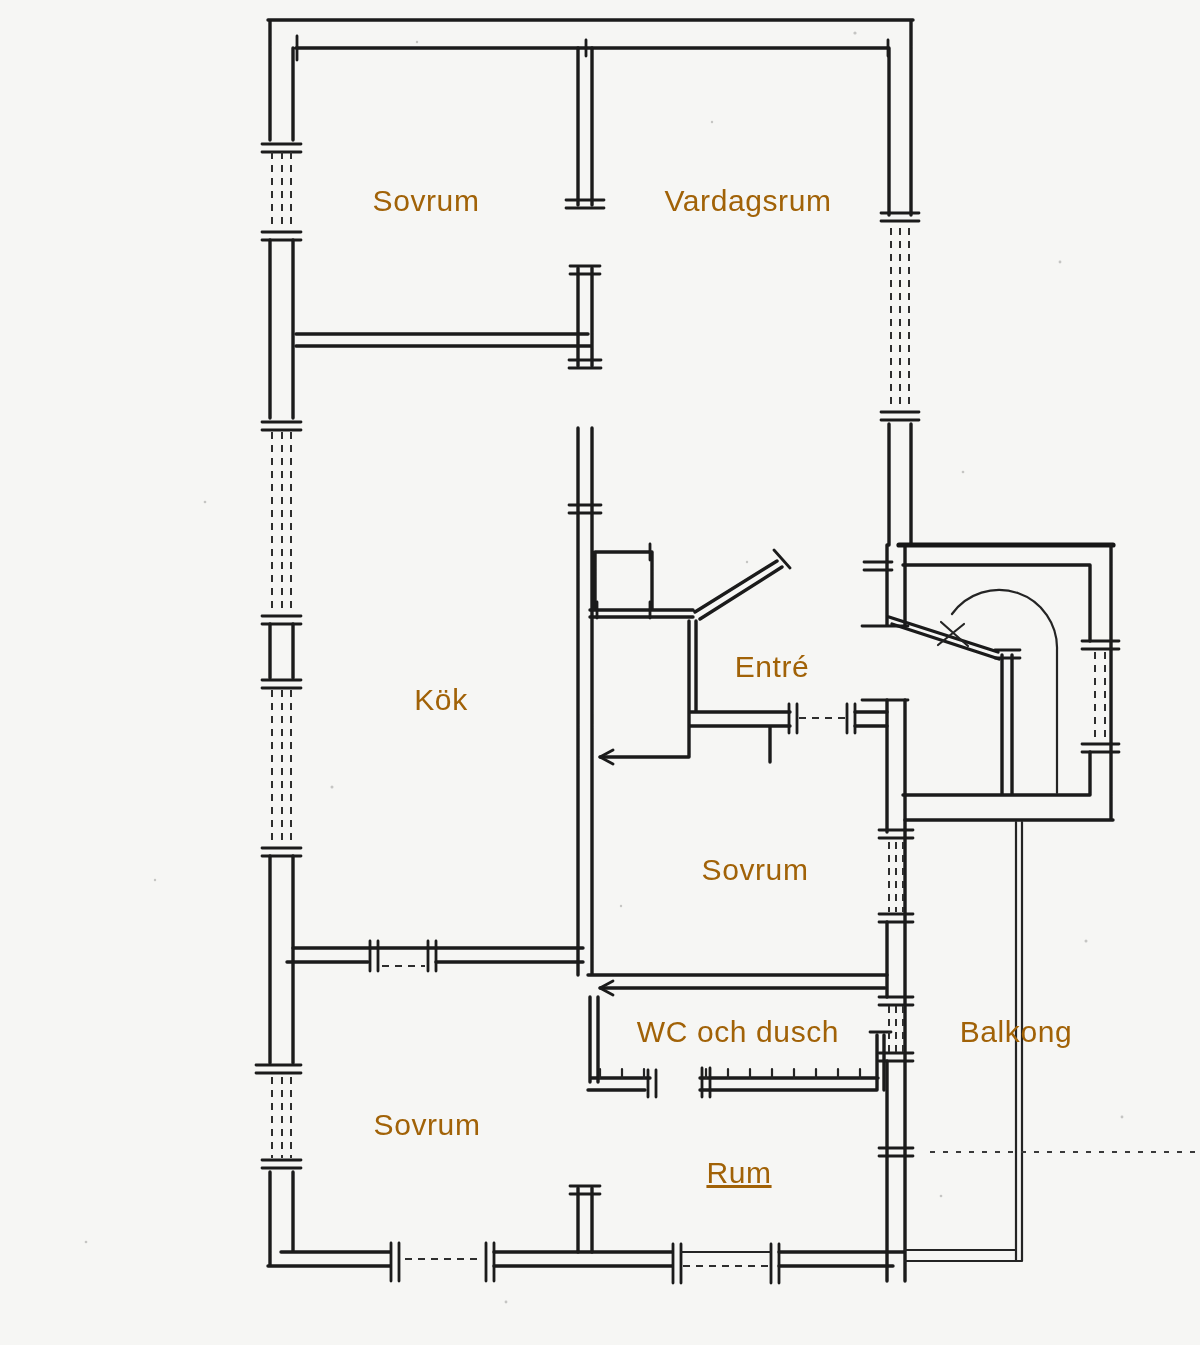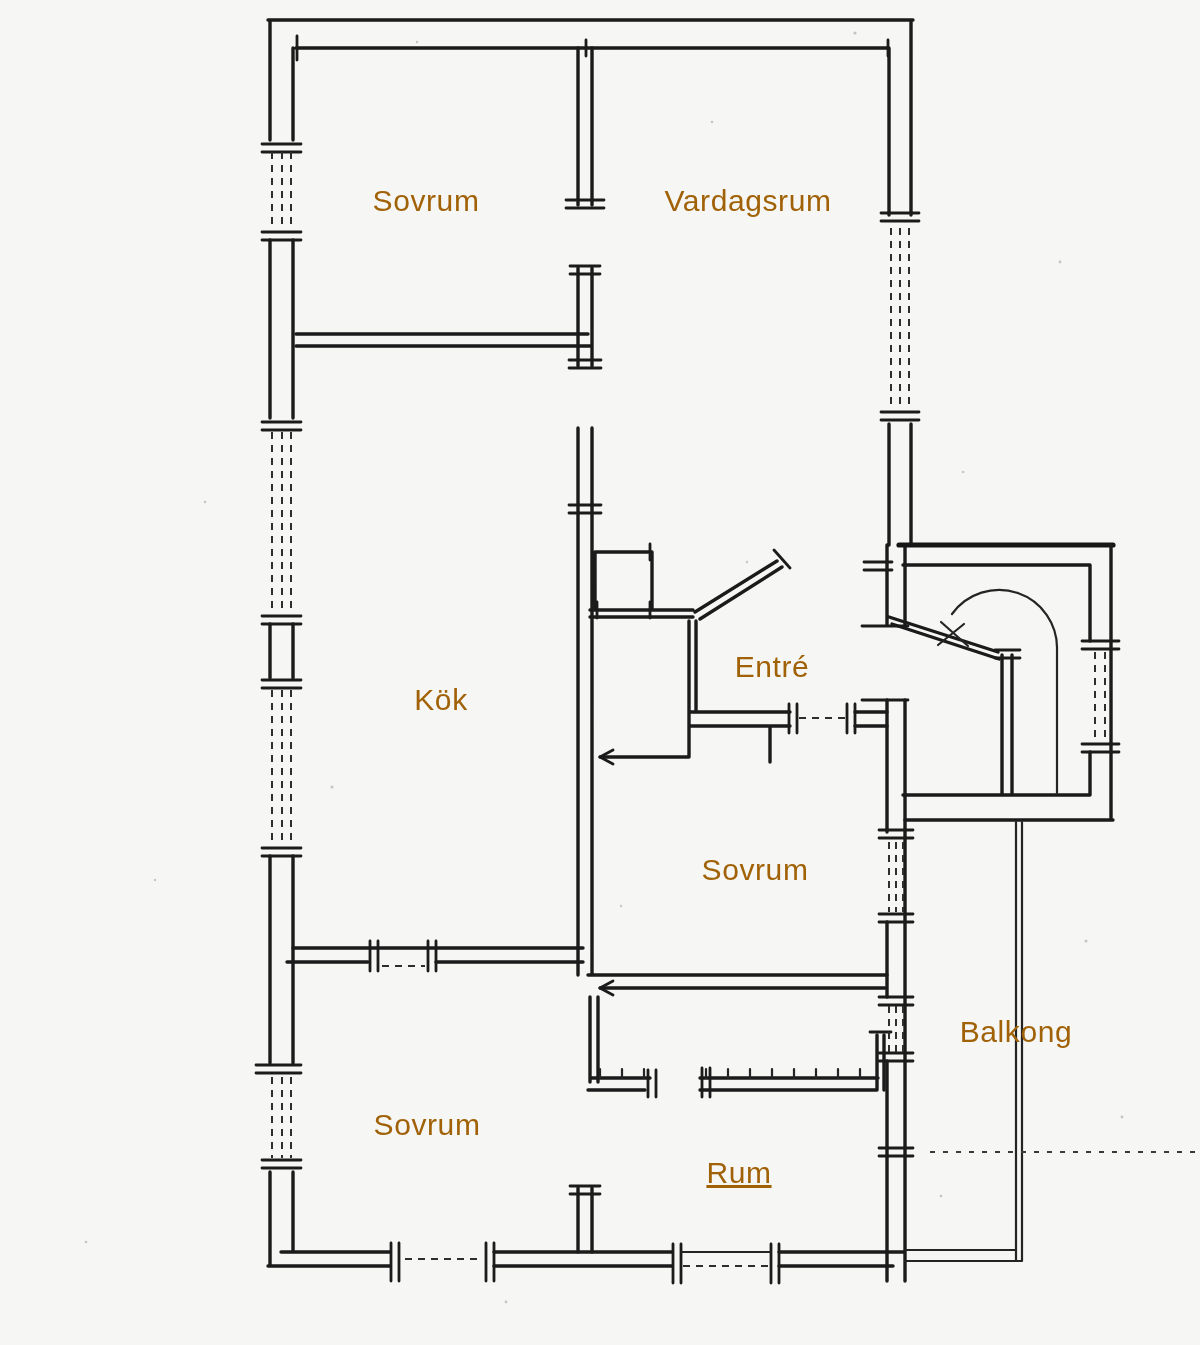--- a/index.html
+++ b/index.html
@@ -160,16 +160,17 @@
       <circle class="noise" cx="963" cy="472" r="1.3"></circle>
       <circle class="noise" cx="155" cy="880" r="1.2"></circle>
     </g>
   </svg>
 
   <div class="lbl" id="lbl-sovrum1">Sovrum</div>
   <div class="lbl" id="lbl-vardagsrum">Vardagsrum</div>
   <div class="lbl" id="lbl-kok">Kök</div>
   <div class="lbl" id="lbl-entre">Entré</div>
   <div class="lbl" id="lbl-sovrum2">Sovrum</div>
+  <div class="lbl" id="lbl-wc">WC och dusch</div>
   <div class="lbl" id="lbl-balkong">Balkong</div>
   <div class="lbl" id="lbl-sovrum3">Sovrum</div>
   <div class="lbl" id="lbl-rum">Rum</div>
 </div>
 
 </body></html>

